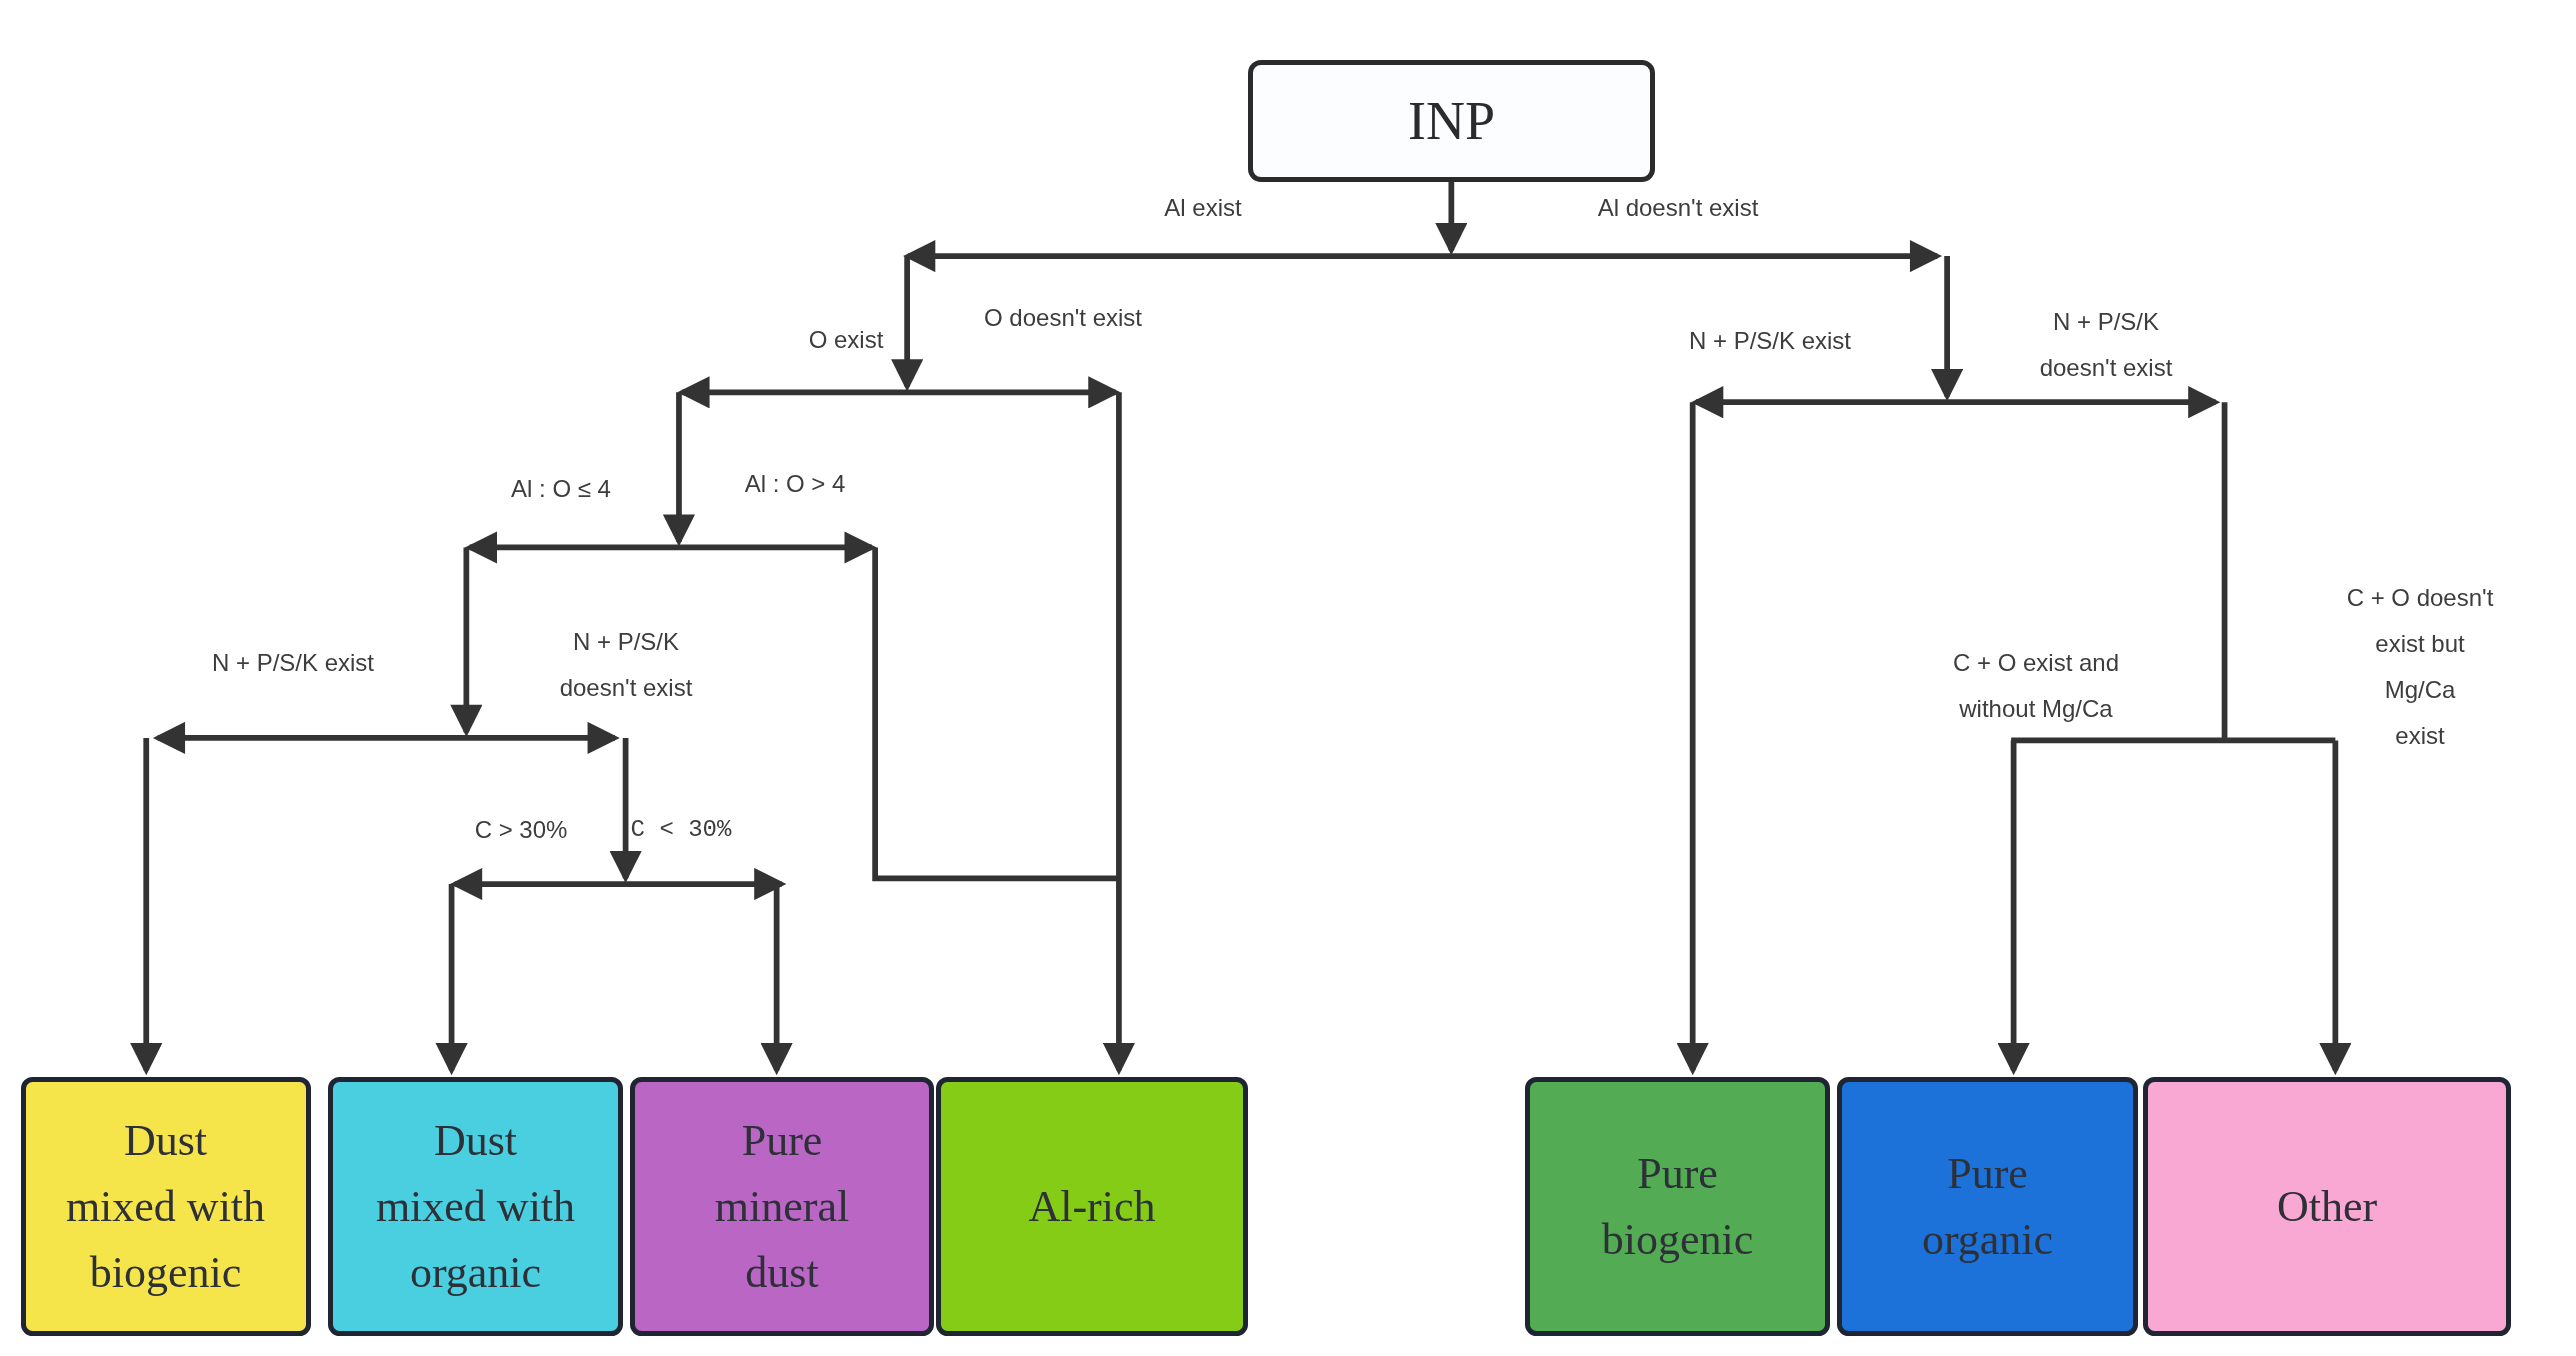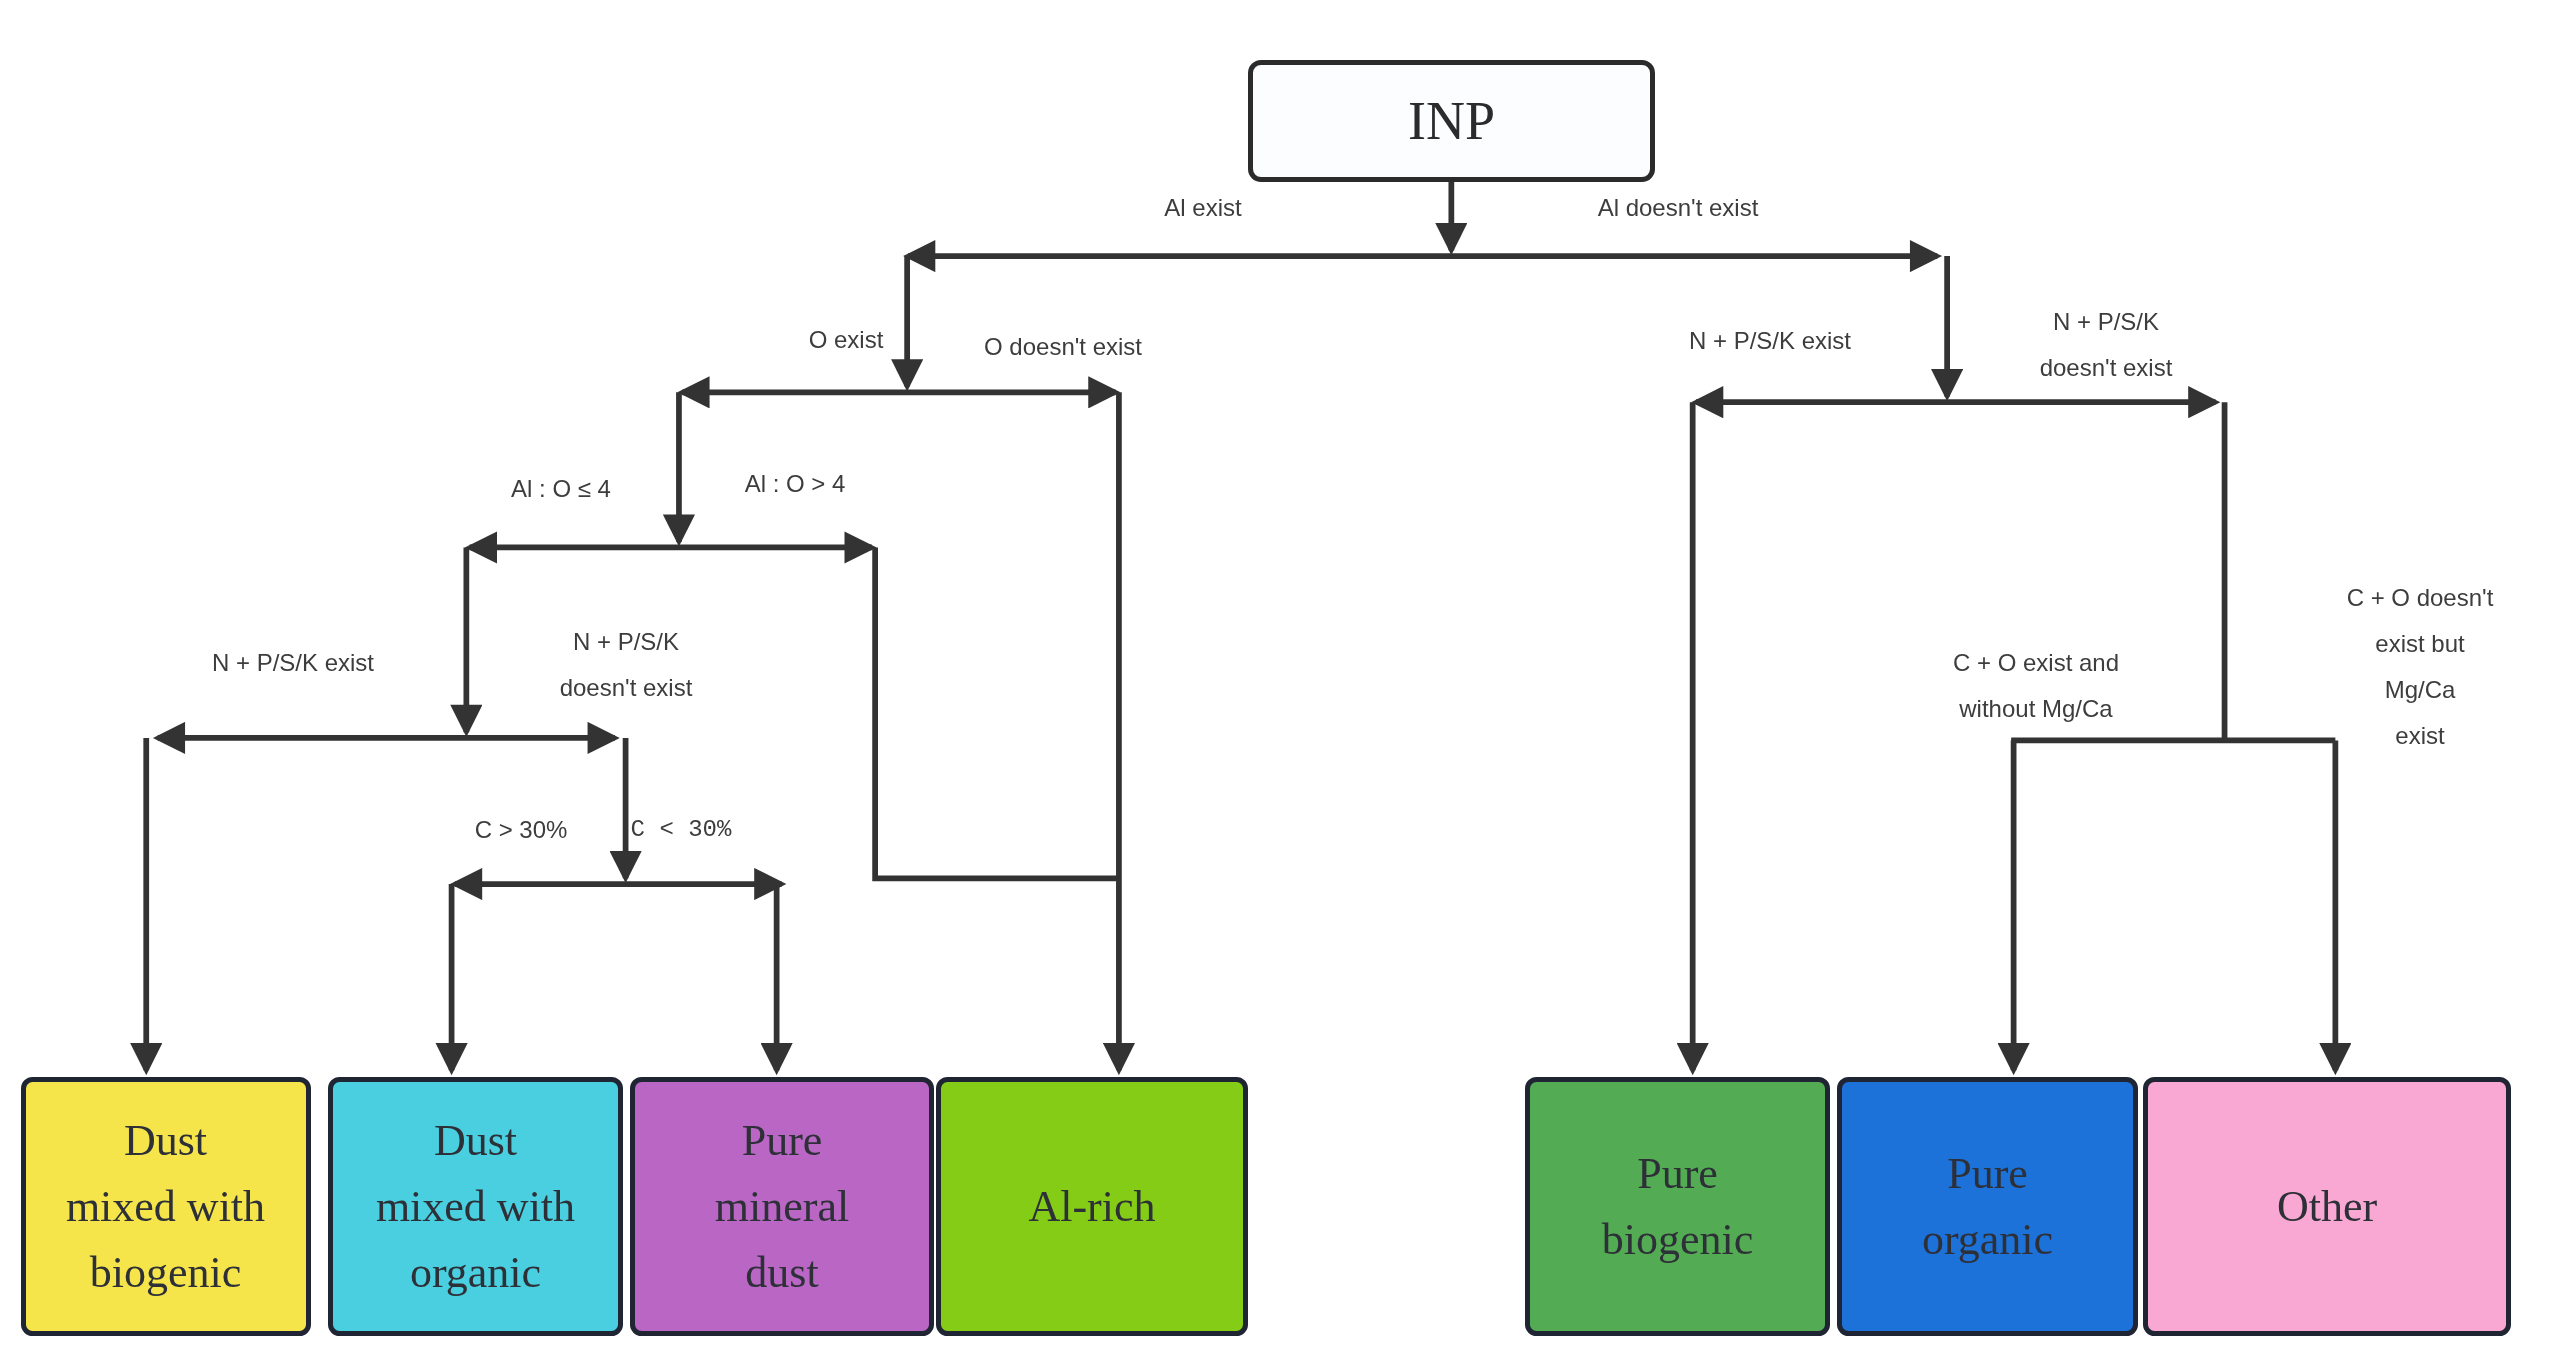--- a/index.html
+++ b/index.html
@@ -92,21 +92,21 @@
     <path d="M2845 902 V1304" marker-end="url(#ah)"></path>
   </svg>
 
   <div class="node root-node" style="left:1248px;top:14.8px;width:407px;height:122px;margin-top:45px;">
     <span>INP</span>
   </div>
 
   <div class="elabel" style="left:1203px;top:208px;">Al exist</div>
   <div class="elabel" style="left:1678px;top:208px;">Al doesn't exist</div>
   <div class="elabel" style="left:798px;top:340px;margin-left:48px;">O exist</div>
-  <div class="elabel" style="left:1063px;top:347px;">O doesn't exist</div>
+  <div class="elabel" style="left:1063px;top:318px;">O doesn't exist</div>
   <div class="elabel" style="left:561px;top:489px;">Al : O ≤ 4</div>
   <div class="elabel" style="left:795px;top:484px;">Al : O &gt; 4</div>
   <div class="elabel" style="left:293px;top:663px;">N + P/S/K exist</div>
   <div class="elabel" style="left:626px;top:665px;">N + P/S/K
 doesn't exist</div>
   <div class="elabel" style="left:521px;top:830px;">C &gt; 30%</div>
   <div class="elabel" style="left:681px;top:830px;font-family:Liberation Mono, monospace;">C &lt; 30%</div>
   <div class="elabel" style="left:1770px;top:341px;">N + P/S/K exist</div>
   <div class="elabel" style="left:2106px;top:345px;">N + P/S/K
 doesn't exist</div>

